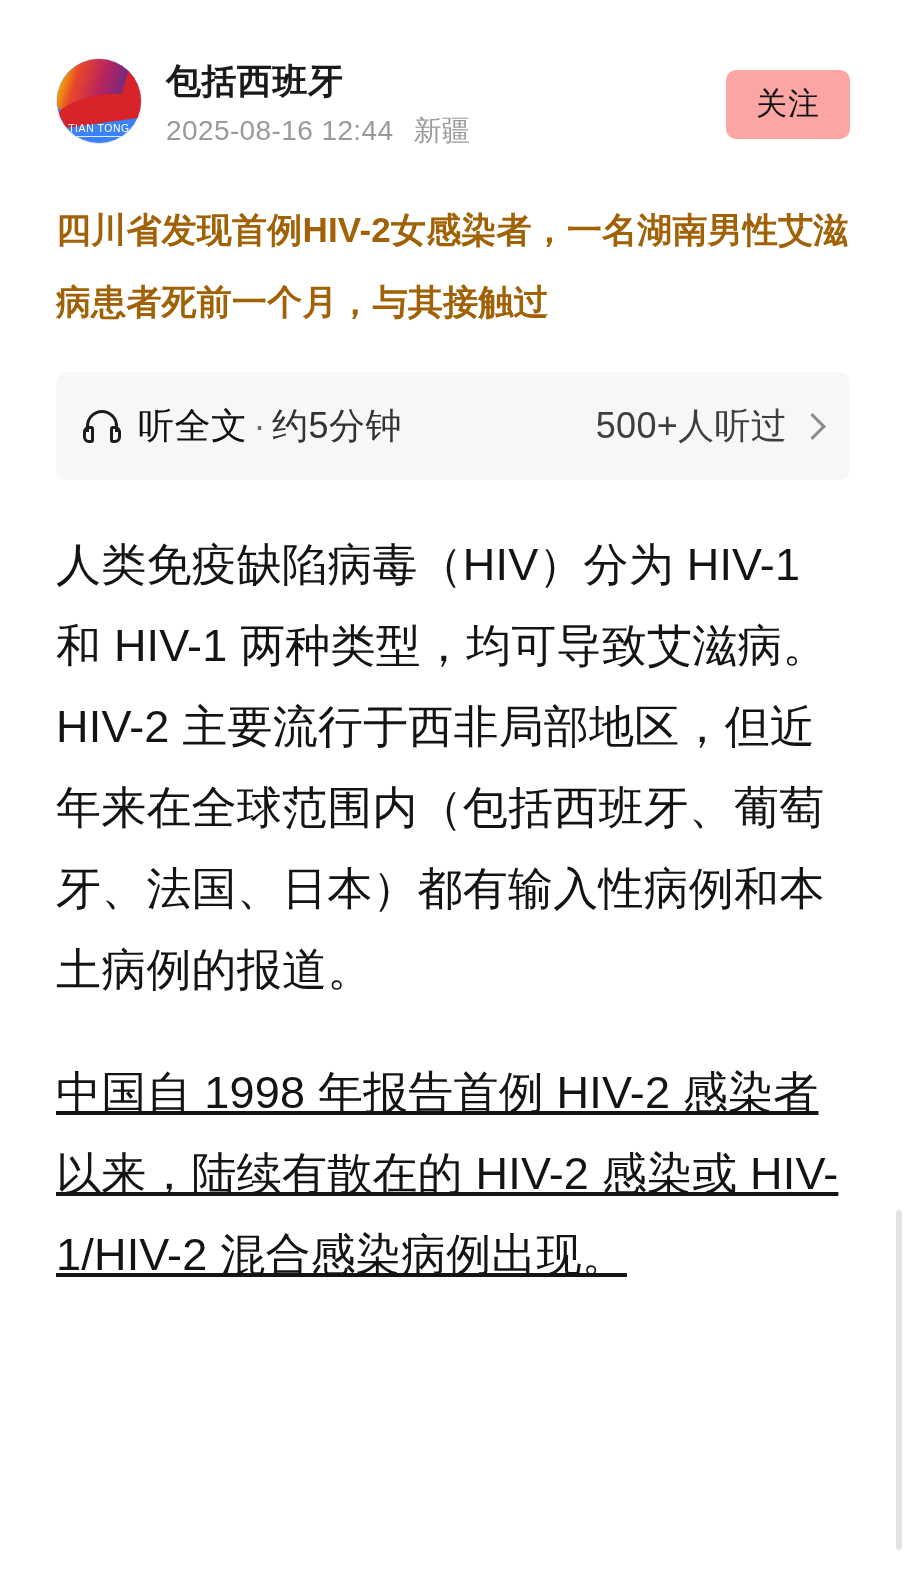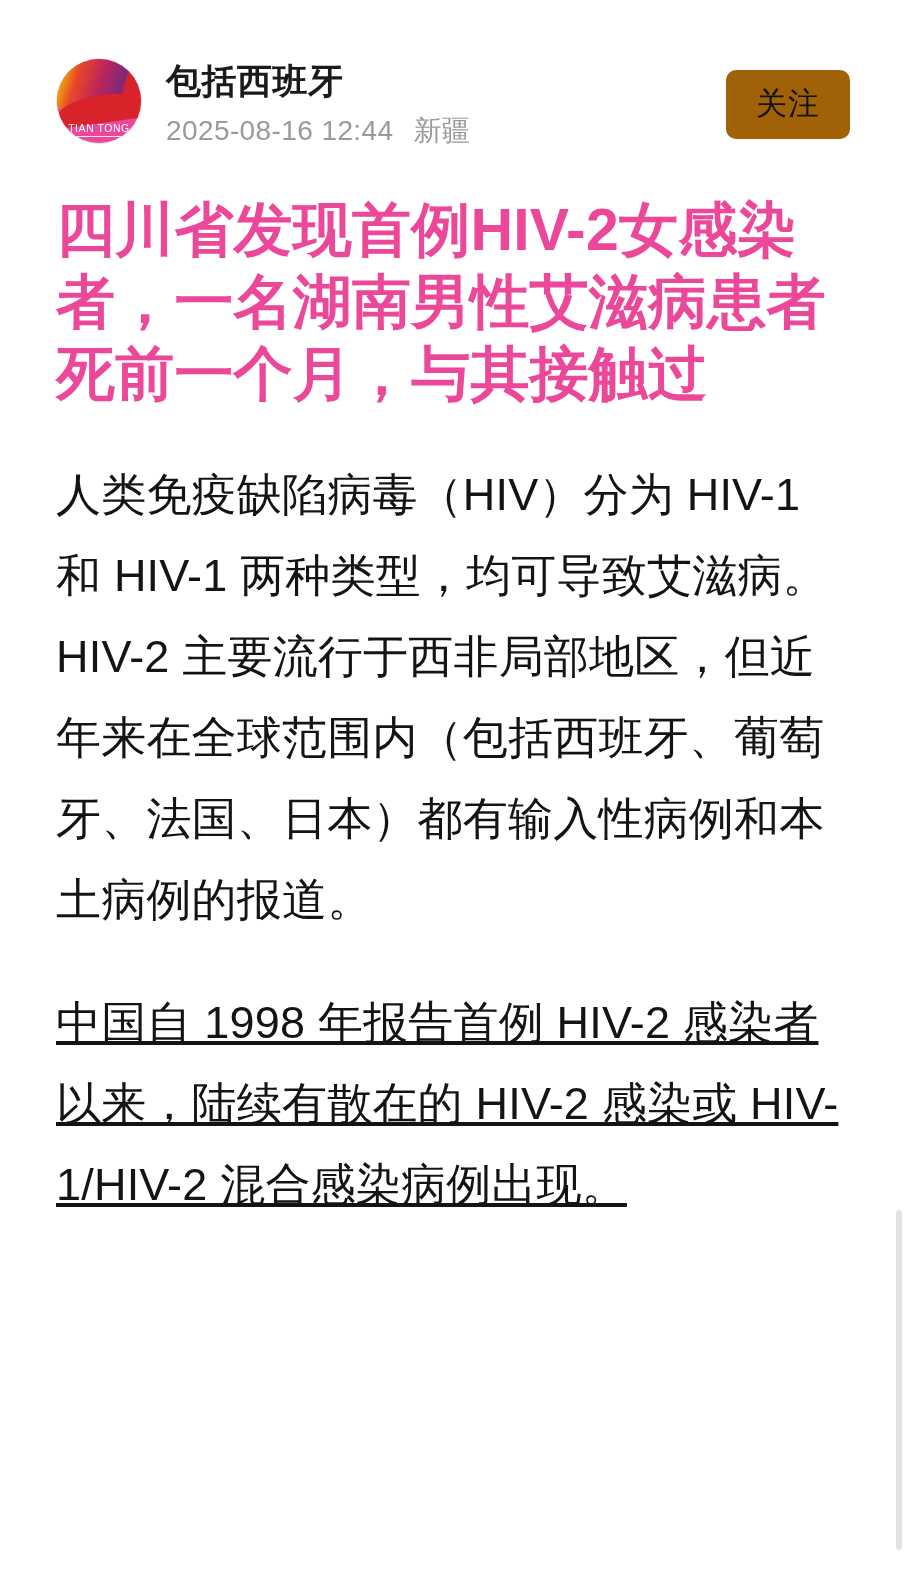--- a/index.html
+++ b/index.html
@@ -29,21 +29,21 @@
     align-items: flex-start;
     padding-top: 58px;
   }
   .avatar {
     width: 84px;
     height: 84px;
     border-radius: 50%;
     flex: 0 0 84px;
     position: relative;
     overflow: hidden;
-    background: #ec4899;
+    background: #3b82f6;
     border: 1px solid #eeeeee;
   }
   .avatar .swoosh {
     position: absolute;
     left: -6px;
     top: -10px;
     width: 96px;
     height: 70px;
     background: linear-gradient(115deg,
         #f2c200 0%, #f2c200 14%,
@@ -105,40 +105,40 @@
     color: #9a9a9a;
     letter-spacing: 0.4px;
   }
   .meta-line .region {
     margin-left: 12px;
     text-align: center;
   }
   .follow-btn {
     flex: 0 0 auto;
     margin-top: 12px;
-    background: #a16207;
+    background: #fca5a5;
     color: #121212;
     font-size: 31px;
     line-height: 31px;
     padding: 18px 30px 20px 30px;
     border-radius: 10px;
     letter-spacing: 1px;
     font-weight: 400;
     cursor: pointer;
     user-select: none;
   }
 
   
   .title {
     margin-top: 46px;
-    font-size: 59px;
+    font-size: 35px;
     line-height: 72px;
     font-weight: 700;
     letter-spacing: 0.2px;
-    color: #ec4899;
+    color: #a16207;
   }
 
   
   .audio-bar {
     margin-top: 34px;
     height: 108px;
     background: #f6f7f9;
     border-radius: 10px;
     display: flex;
     align-items: center;
@@ -262,20 +262,36 @@
         <span>2025-08-16 12:44</span>
         <span class="region">新疆</span>
       </div>
     </div>
 
     <div class="follow-btn">关注</div>
   </div>
 
   <h1 class="title">四川省发现首例HIV-2女感染者，一名湖南男性艾滋病患者死前一个月，与其接触过</h1>
 
+  <div class="audio-bar">
+    <div class="audio-left">
+      <span class="headphone">
+        <span class="band"></span>
+        <span class="cupL"></span>
+        <span class="cupR"></span>
+      </span>
+      <span class="audio-label">听全文</span>
+      <span class="audio-label audio-dot">·</span>
+      <span class="audio-label audio-dur">约5分钟</span>
+    </div>
+    <div class="audio-right">
+      <span>500+人听过</span>
+      <span class="chev"></span>
+    </div>
+  </div>
 
   <div class="body-text">
     <p>人类免疫缺陷病毒（HIV）分为 HIV-1 和 HIV-1 两种类型，均可导致艾滋病。HIV-2 主要流行于西非局部地区，但近年来在全球范围内（包括西班牙、葡萄牙、法国、日本）都有输入性病例和本土病例的报道。</p>
     <p>中国自 1998 年报告首例 HIV-2 感染者以来，陆续有散在的 HIV-2 感染或 HIV-1/HIV-2 混合感染病例出现。</p>
   </div>
 
   <div class="scroll-hint"></div>
 </div>
 
 </body></html>

